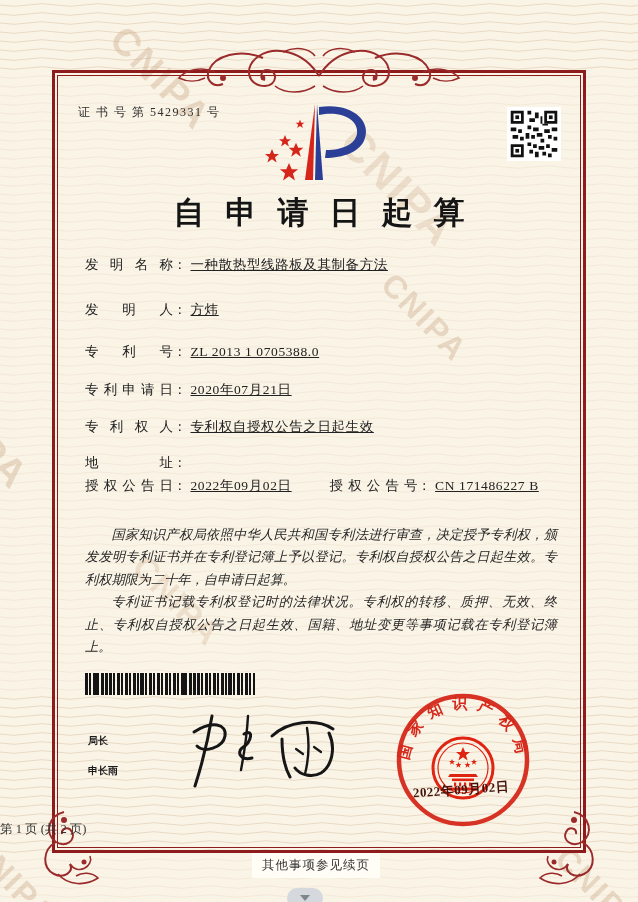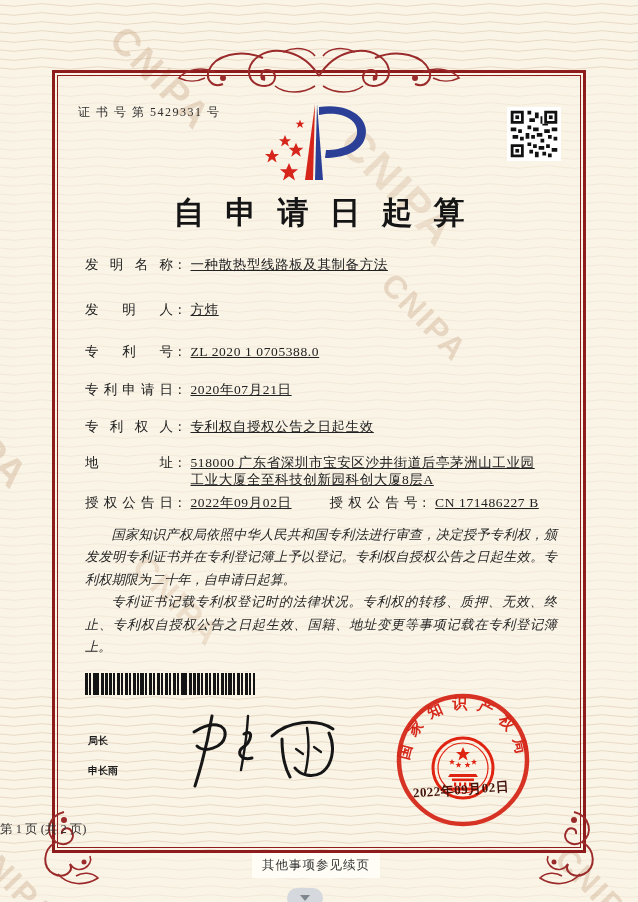--- a/index.html
+++ b/index.html
@@ -275,21 +275,21 @@
         <span class="colon">：</span>
       <span class="fvalue">方炜</span>
     </div>
     <div class="frow mb21">
       <span class="flabel spread">
           <span>专</span>
           <span>利</span>
           <span>号</span>
         </span>
         <span class="colon">：</span>
-      <span class="fvalue">ZL 2020 1 0705388.0</span>
+      <span class="fvalue">ZL 2013 1 0705388.0</span>
     </div>
     <div class="frow mb20">
       <span class="flabel spread">
           <span>专</span>
           <span>利</span>
           <span>申</span>
           <span>请</span>
           <span>日</span>
         </span>
         <span class="colon">：</span>
@@ -304,22 +304,20 @@
         </span>
         <span class="colon">：</span>
       <span class="fvalue">专利权自授权公告之日起生效</span>
     </div>
     <div class="frow mb6">
       <span class="flabel spread">
           <span>地</span>
           <span>址</span>
         </span>
         <span class="colon">：</span>
-      <span class="fvalue">518000 广东省深圳市宝安区沙井街道后亭茅洲山工业园
-工业大厦全至科技创新园科创大厦8层A</span>
     </div>
     <div class="frow">
       <span class="flabel spread">
           <span>授</span>
           <span>权</span>
           <span>公</span>
           <span>告</span>
           <span>日</span>
         </span>
         <span class="colon">：</span>

